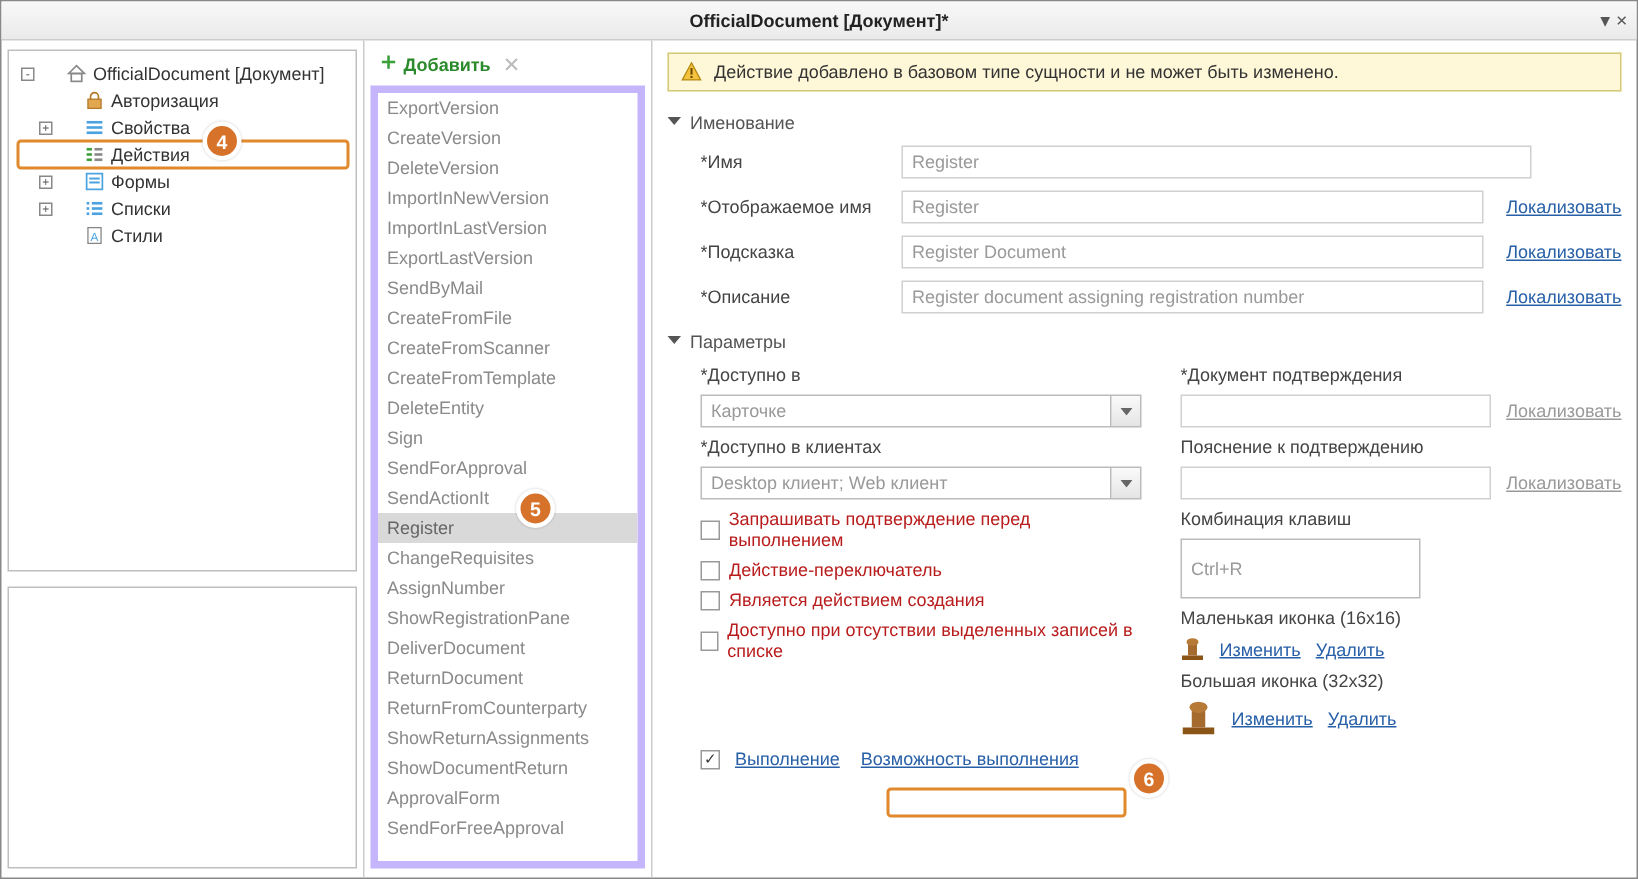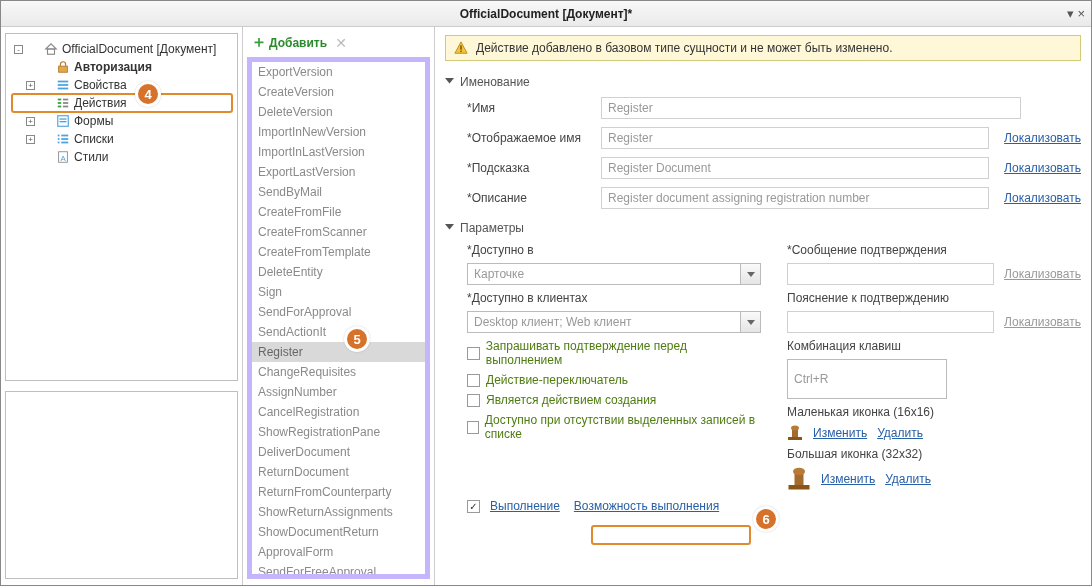--- a/index.html
+++ b/index.html
@@ -40,21 +40,21 @@
   .form-lbl { width: 134px; color: #444; }
   .form-inp { height: 22px; border: 1px solid #bbb; background: #fff; padding: 0 6px; color: #444; font-family: inherit; font-size: 12px; }
   .form-inp:disabled, .form-inp.readonly { color: #999; background: #fff; border-color: #d0d0d0; }
   .link { color: #2860a8; text-decoration: underline; cursor: pointer; }
   .link.disabled { color: #999; text-decoration: underline; cursor: default; }
   .row-two-col { display: flex; gap: 26px; margin-left: 22px; }
   .pcol { flex: 1; }
   .stack-row { margin-bottom: 6px; }
   .select { height: 22px; border: 1px solid #bbb; background: #fff; color: #999; padding: 0 22px 0 6px; position: relative; width: 100%; display: flex; align-items: center; }
   .select-btn { position: absolute; right: 0; top: 0; width: 20px; height: 100%; border-left: 1px solid #bbb; background: linear-gradient(#fafafa,#e5e5e5); display: flex; align-items: center; justify-content: center; }
-  .checkrow { display: flex; align-items: center; gap: 6px; color: #4d7c0f; margin: 6px 0; }
+  .checkrow { display: flex; align-items: center; gap: 6px; color: #b91c1c; margin: 6px 0; }
   .checkbox { width: 13px; height: 13px; border: 1px solid #999; background: #fff; }
   .iconstack { display: flex; align-items: center; gap: 10px; margin-bottom: 6px; }
   .stamp { width: 16px; height: 16px; }
   .kbx { height: 40px; border: 1px solid #bbb; padding: 0 6px; display: flex; align-items: center; color: #999; width: 160px; }
   .handlers-row { display: flex; align-items: center; gap: 10px; margin-left: 22px; margin-top: 0; }
   .checkbox.checked::after { content: "✓"; font-size: 10px; line-height: 11px; display: block; text-align: center; color: #333; }
   
   .callout-box1 { position: absolute; border: 2px solid #e08a2d; border-radius: 3px; pointer-events: none; }
   .callout-circle { position: absolute; width: 26px; height: 26px; border-radius: 50%; background: #d7722a; border: 3px solid #fff; box-shadow: 0 0 2px rgba(0,0,0,.2); color: #fff; font-weight: bold; display: flex; align-items: center; justify-content: center; pointer-events: none; font-size: 13px; }
   
@@ -84,21 +84,21 @@
               <span class="expander">-</span>
             </span>
             <span class="tree-icon">
               <svg width="14" height="14" viewBox="0 0 16 16">
                 <polygon points="2,8 8,2 14,8" fill="none" stroke="#888" stroke-width="1.3"></polygon>
                 <rect x="4" y="8" width="8" height="6" fill="none" stroke="#888" stroke-width="1.3"></rect>
               </svg>
             </span>
             <span class="tree-label">OfficialDocument [Документ]</span>
           </div>
-          <div class="tree-node" style="padding-left: 16px; font-weight: bold;">
+          <div class="tree-node" style="padding-left: 16px;">
             <span class="tree-gutter"></span>
             <span class="tree-icon">
               <svg width="14" height="14" viewBox="0 0 16 16">
                 <rect x="3" y="7" width="10" height="7" fill="#e2a84f" stroke="#b5792c"></rect>
                 <path d="M5 7 V5 a3 3 0 0 1 6 0 V7" fill="none" stroke="#b5792c" stroke-width="1.3"></path>
               </svg>
             </span>
             <span class="tree-label">Авторизация</span>
           </div>
           <div class="tree-node" style="padding-left: 16px;">
@@ -190,21 +190,20 @@
           <div class="list-item">CreateFromFile</div>
           <div class="list-item">CreateFromScanner</div>
           <div class="list-item">CreateFromTemplate</div>
           <div class="list-item">DeleteEntity</div>
           <div class="list-item">Sign</div>
           <div class="list-item">SendForApproval</div>
           <div class="list-item">SendActionIt</div>
           <div class="list-item selected">Register</div>
           <div class="list-item">ChangeRequisites</div>
           <div class="list-item">AssignNumber</div>
-          <div class="list-item">CancelRegistration</div>
           <div class="list-item">ShowRegistrationPane</div>
           <div class="list-item">DeliverDocument</div>
           <div class="list-item">ReturnDocument</div>
           <div class="list-item">ReturnFromCounterparty</div>
           <div class="list-item">ShowReturnAssignments</div>
           <div class="list-item">ShowDocumentReturn</div>
           <div class="list-item">ApprovalForm</div>
           <div class="list-item">SendForFreeApproval</div>
         </div>
     </div>
@@ -296,21 +295,21 @@
               <div class="checkbox"></div>
               <span>Является действием создания</span>
             </div>
           <div class="checkrow">
               <div class="checkbox"></div>
               <span>Доступно при отсутствии выделенных записей в списке</span>
             </div>
         </div>
         <div class="pcol">
           <div class="stack-row">
-              <div class="form-lbl" style="width:auto">*Сообщение подтверждения</div>
+              <div class="form-lbl" style="width:auto">*Документ подтверждения</div>
             </div>
           <div class="stack-row" style="display:flex;align-items:center;gap:10px">
             <input class="form-inp readonly" style="flex: 1 1 0%; min-width: 0px;" value="">
             <span class="link disabled">Локализовать</span>
           </div>
           <div class="stack-row">
               <div class="form-lbl" style="width:auto">Пояснение к подтверждению</div>
             </div>
           <div class="stack-row" style="display:flex;align-items:center;gap:10px">
             <input class="form-inp readonly" style="flex: 1 1 0%; min-width: 0px;" value="">

